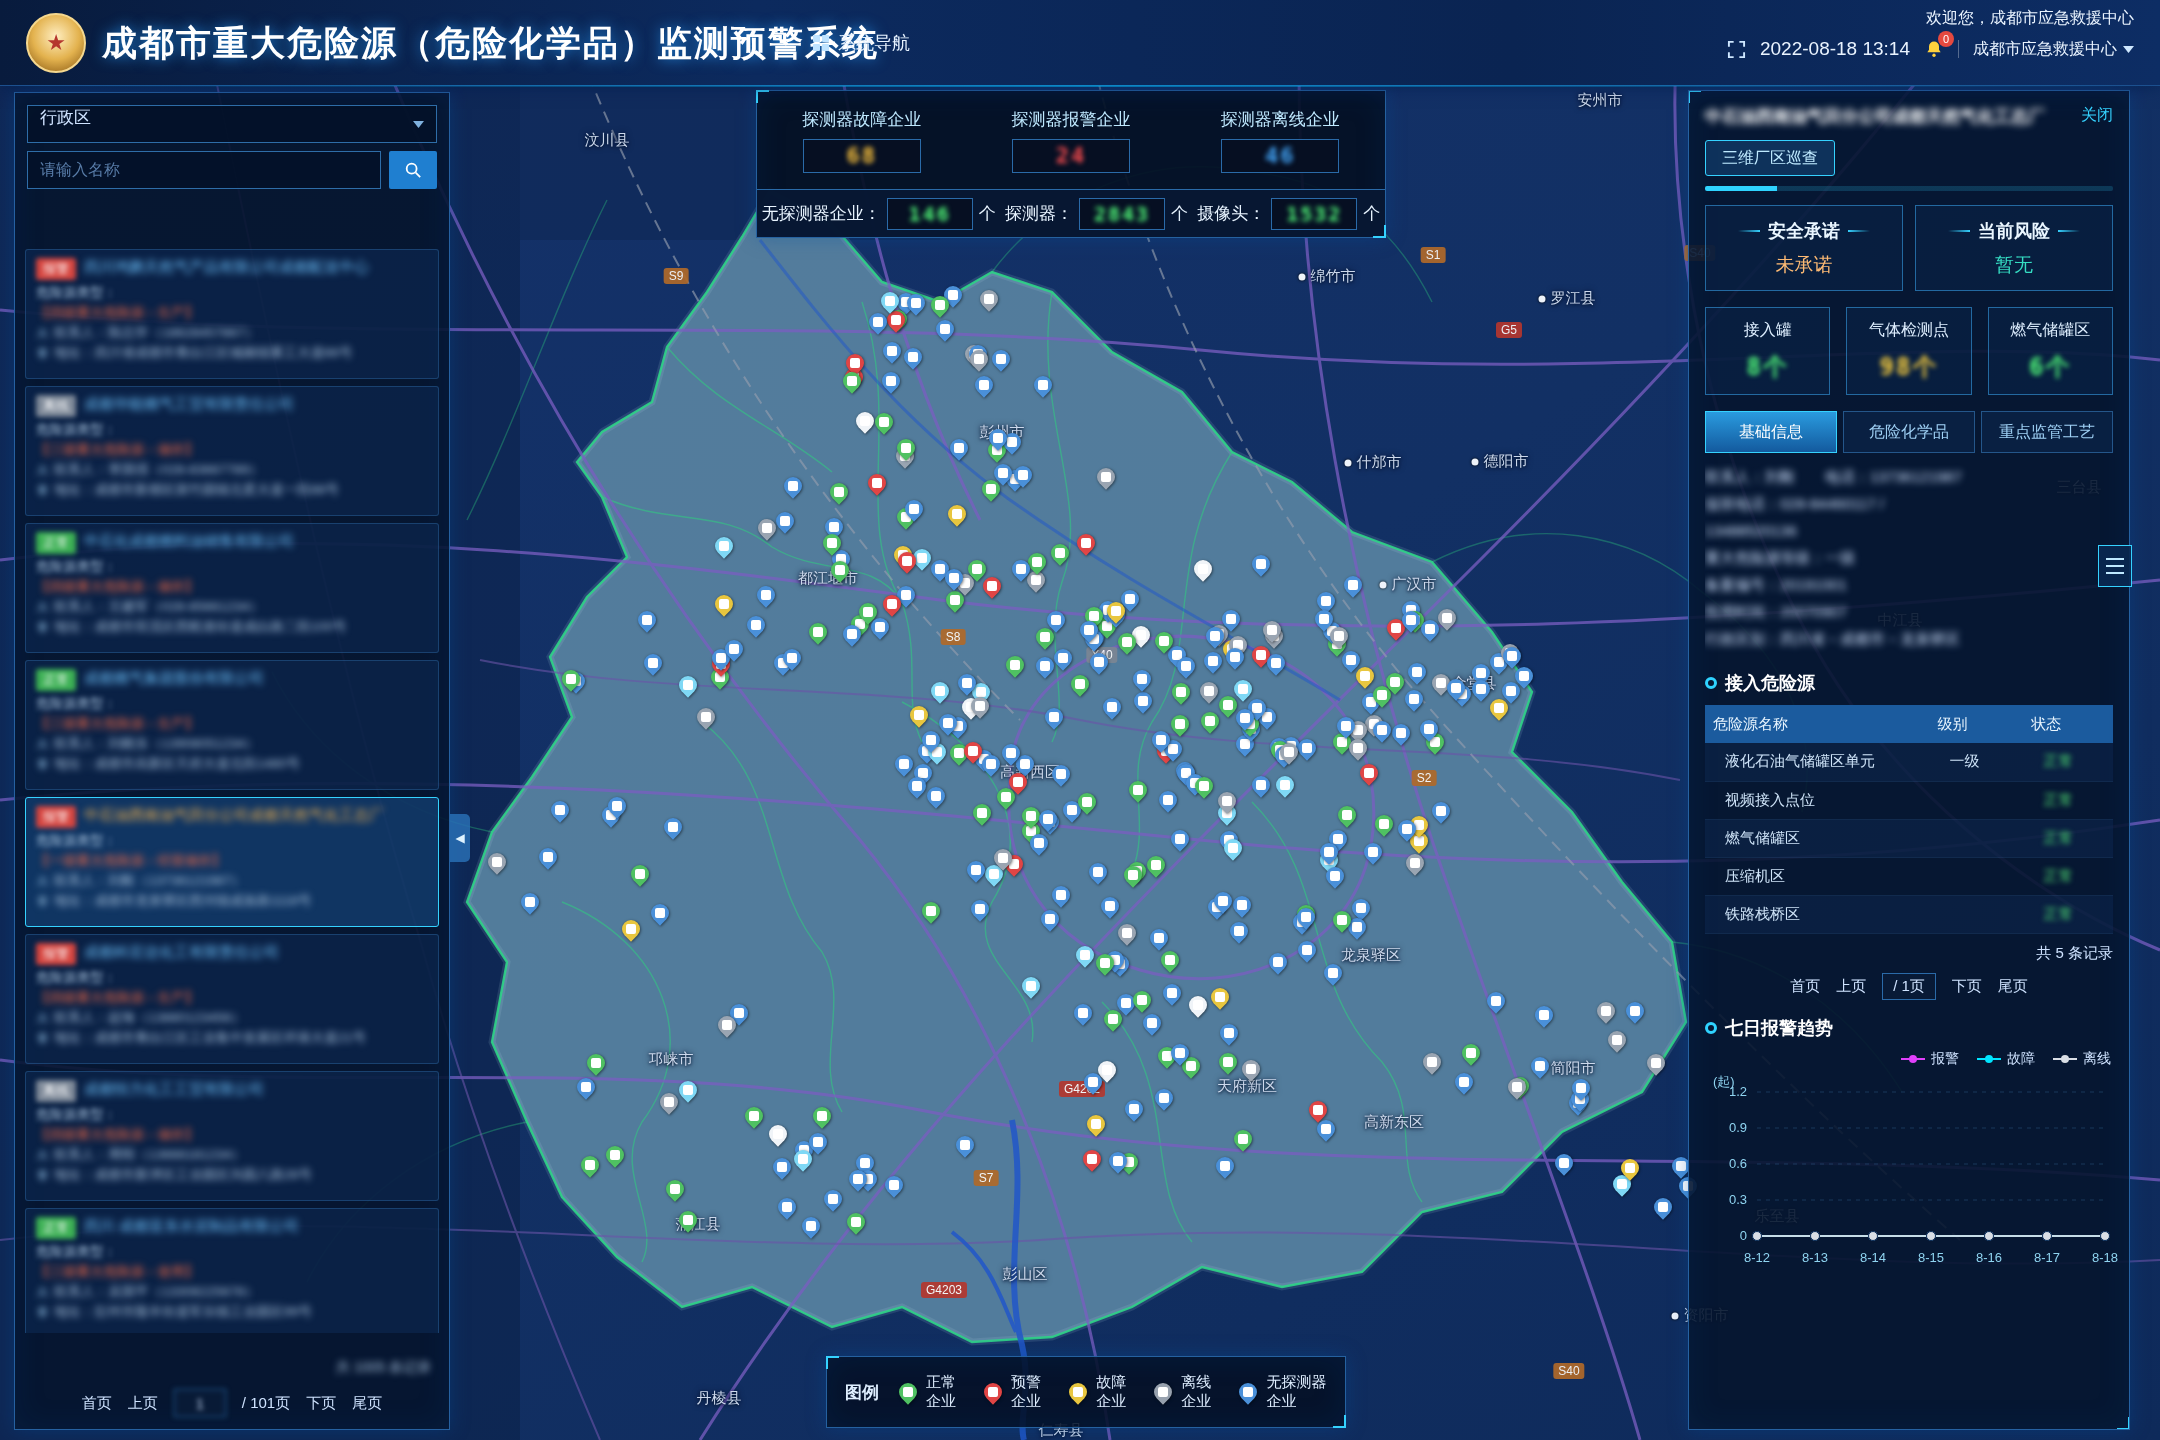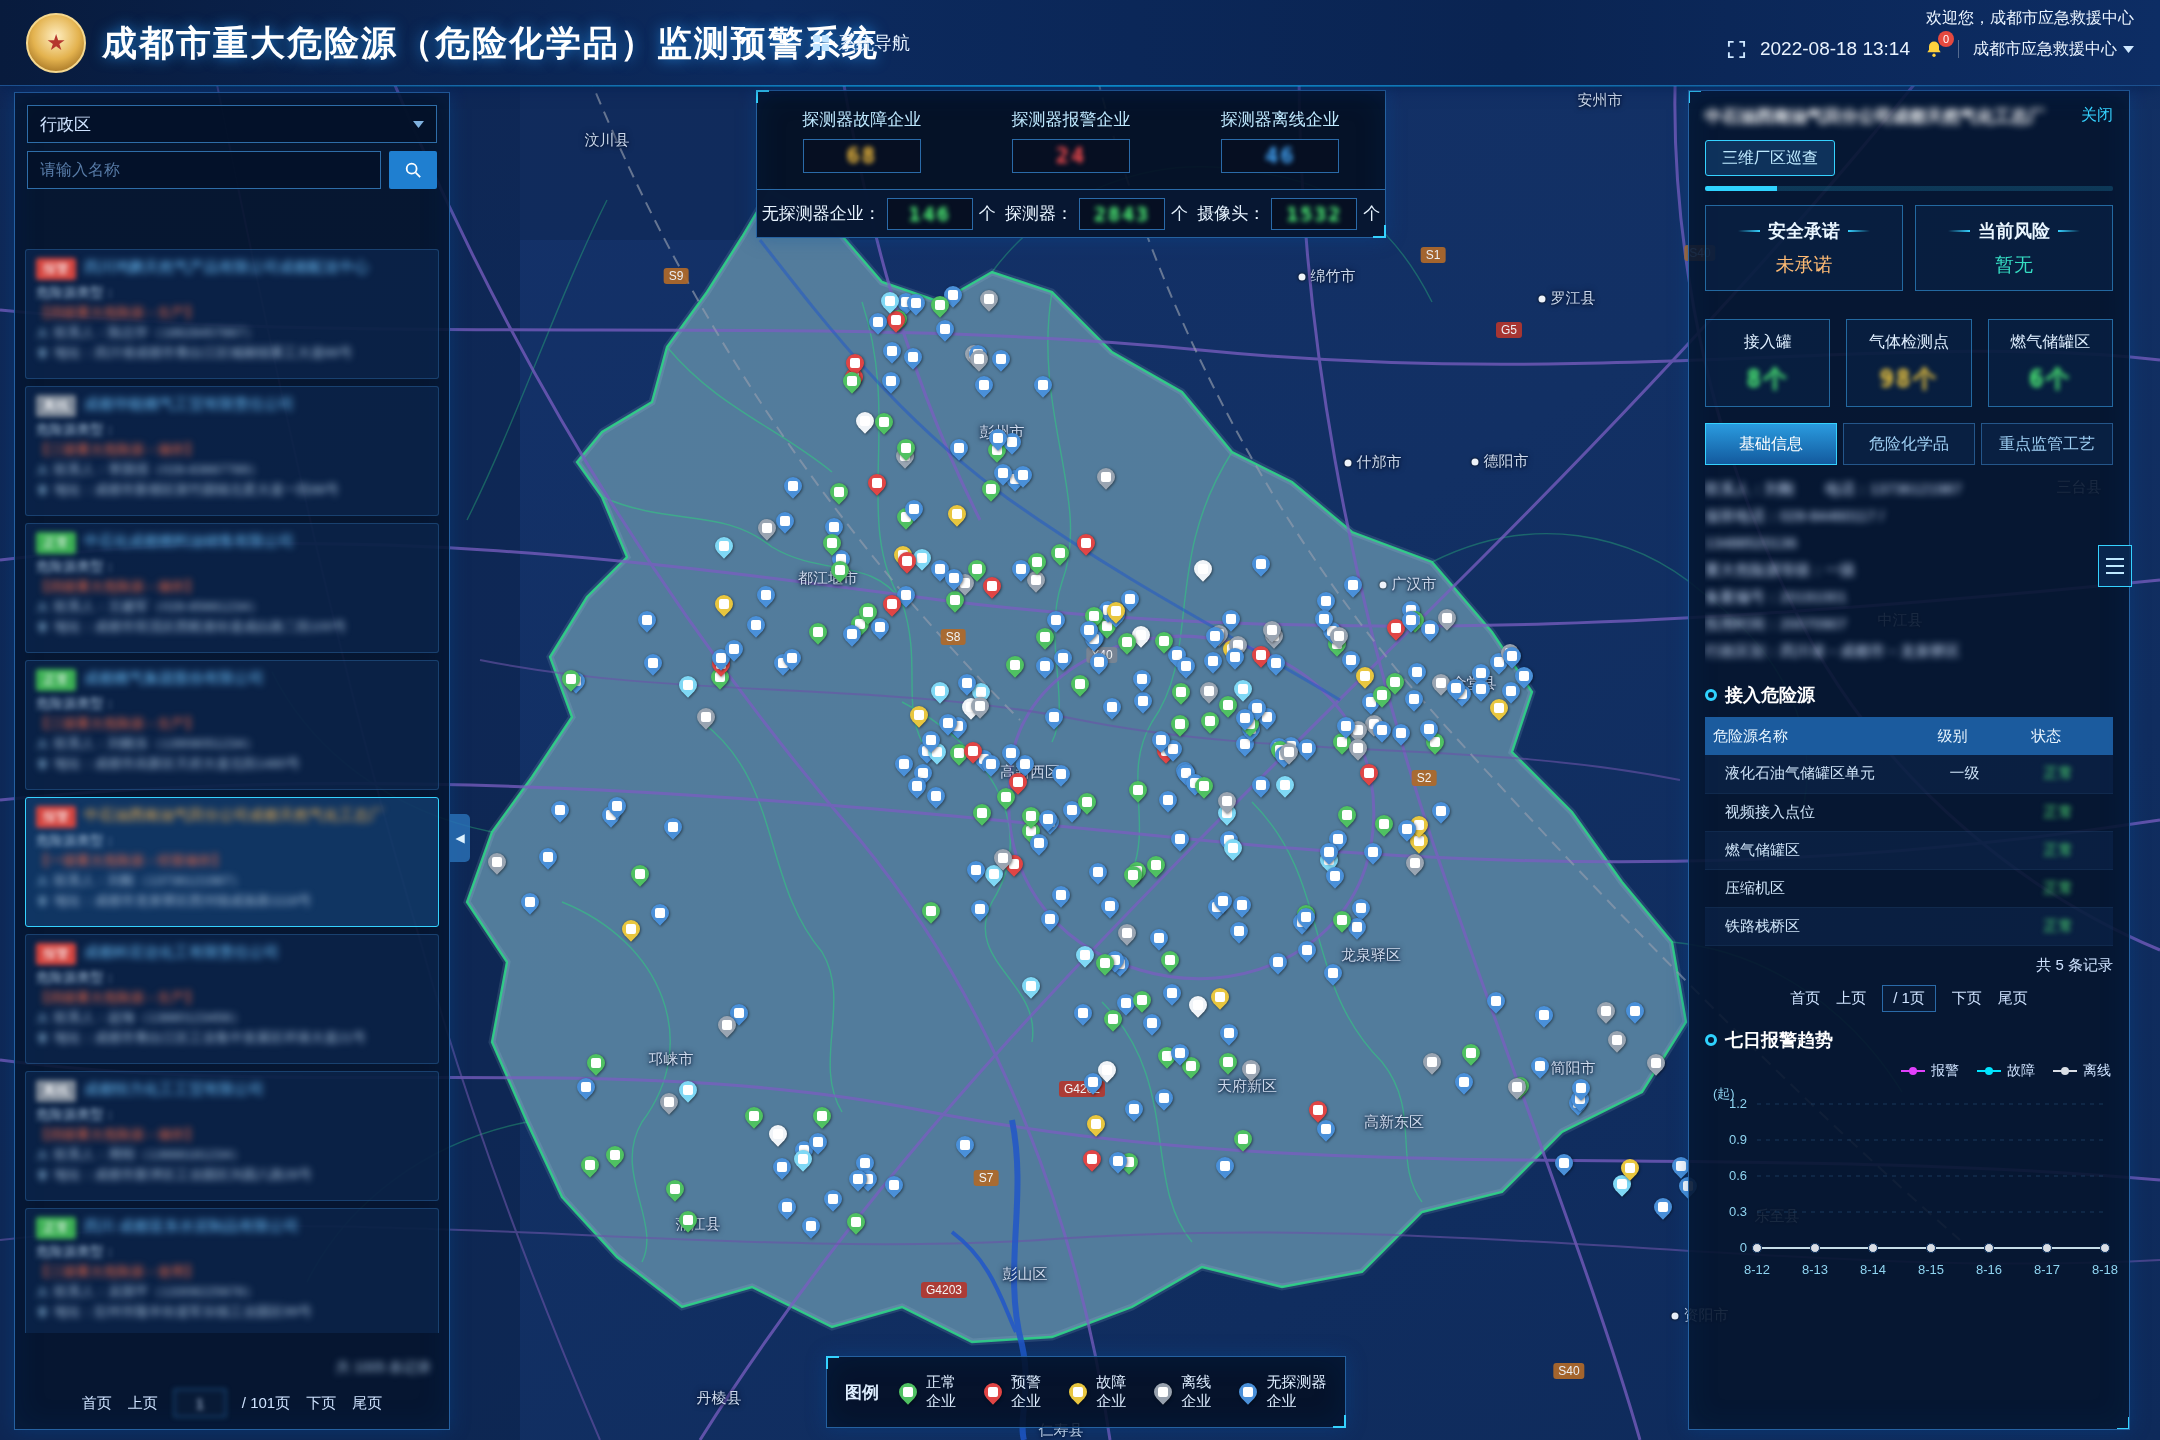--- a/index.html
+++ b/index.html
@@ -58,21 +58,21 @@
 .panel{position:absolute;background:rgba(5,21,46,.9);border:1px solid rgba(46,118,190,.8);
   box-shadow:0 0 18px rgba(0,80,160,.35),inset 0 0 30px rgba(10,60,130,.18);z-index:8}
 .corners::before,.corners::after{content:"";position:absolute;width:11px;height:11px;
   border:2px solid #35d2ff;z-index:1}
 .corners::before{left:-1px;top:-1px;border-right:none;border-bottom:none}
 .corners::after{right:-1px;bottom:-1px;border-left:none;border-top:none}
 
 
 #left-panel{left:14px;top:92px;width:436px;height:1338px}
 .district-select{margin:12px 12px 0;height:38px;border:1px solid #2e6da8;background:rgba(4,18,40,.85);
-  display:flex;align-items:center;justify-content:space-between;padding:0 12px;font-size:17px;
+  display:flex;justify-content:space-between;padding:0 12px;font-size:17px;
   color:#cfe3ff;cursor:pointer}
 .search-row{margin:8px 12px 0;display:flex;gap:8px}
 .search-input{flex:1;height:38px;border:1px solid #2e6da8;background:rgba(4,18,40,.85);
   color:#cfe3ff;font-size:16px;padding:0 12px;outline:none}
 .search-input::placeholder{color:#587ca8}
 .search-btn{width:48px;height:38px;border:none;background:#1f7fd0;cursor:pointer;display:flex;
   align-items:center;justify-content:center;border-radius:2px}
 .list{position:absolute;left:0;right:0;top:150px;bottom:96px;overflow:hidden;padding-top:6px}
 .card{height:130px;margin:0 10px 7px;padding:8px 10px;background:rgba(14,44,88,.55);
   border:1px solid rgba(64,140,210,.3);border-radius:3px;overflow:hidden;cursor:pointer}
@@ -118,21 +118,21 @@
 .u-line{margin-top:10px;height:5px;border-radius:2px;
   background:linear-gradient(90deg,#2fd3ff 0 72px,rgba(47,211,255,.18) 72px)}
 .cbox-row{margin-top:14px;display:flex;gap:12px}
 .cbox{flex:1;height:86px;border:1px solid rgba(64,180,255,.5);background:rgba(12,40,80,.45);
   display:flex;flex-direction:column;align-items:center;justify-content:center;gap:9px}
 .cbox .lb{font-size:18px;color:#eaf6ff;font-weight:bold;display:flex;align-items:center;gap:8px}
 .cbox .lb::before{content:"";width:22px;height:2px;background:linear-gradient(90deg,transparent,#35d2ff)}
 .cbox .lb::after{content:"";width:22px;height:2px;background:linear-gradient(90deg,#35d2ff,transparent)}
 .cbox .vl{font-size:19px;color:#fdba74}
 .cbox .vl.cy{color:#35dcc2}
-.sbox-row{margin-top:28px;display:flex;gap:16px}
+.sbox-row{margin-top:16px;display:flex;gap:16px}
 .sbox{flex:1;height:88px;border:1px solid rgba(64,180,255,.5);background:rgba(12,40,80,.45);
   display:flex;flex-direction:column;align-items:center;justify-content:center;gap:10px}
 .lb2{font-size:16px;color:#dfefff}
 .vl2{font-size:24px}
 .tabs{margin-top:16px;display:flex;gap:6px}
 .tab{flex:1;height:42px;display:flex;align-items:center;justify-content:center;font-size:16px;
   color:#9fd1f5;background:rgba(12,40,80,.55);border:1px solid rgba(64,140,210,.5);cursor:pointer}
 .tab.active{background:linear-gradient(180deg,#2a9bdf,#135a9e);color:#fff;border-color:#35d2ff}
 .info-rows{margin-top:10px;height:192px;overflow:hidden}
 .irow{font-size:15px;color:#cfe3ff;line-height:27px;white-space:nowrap;overflow:hidden}

